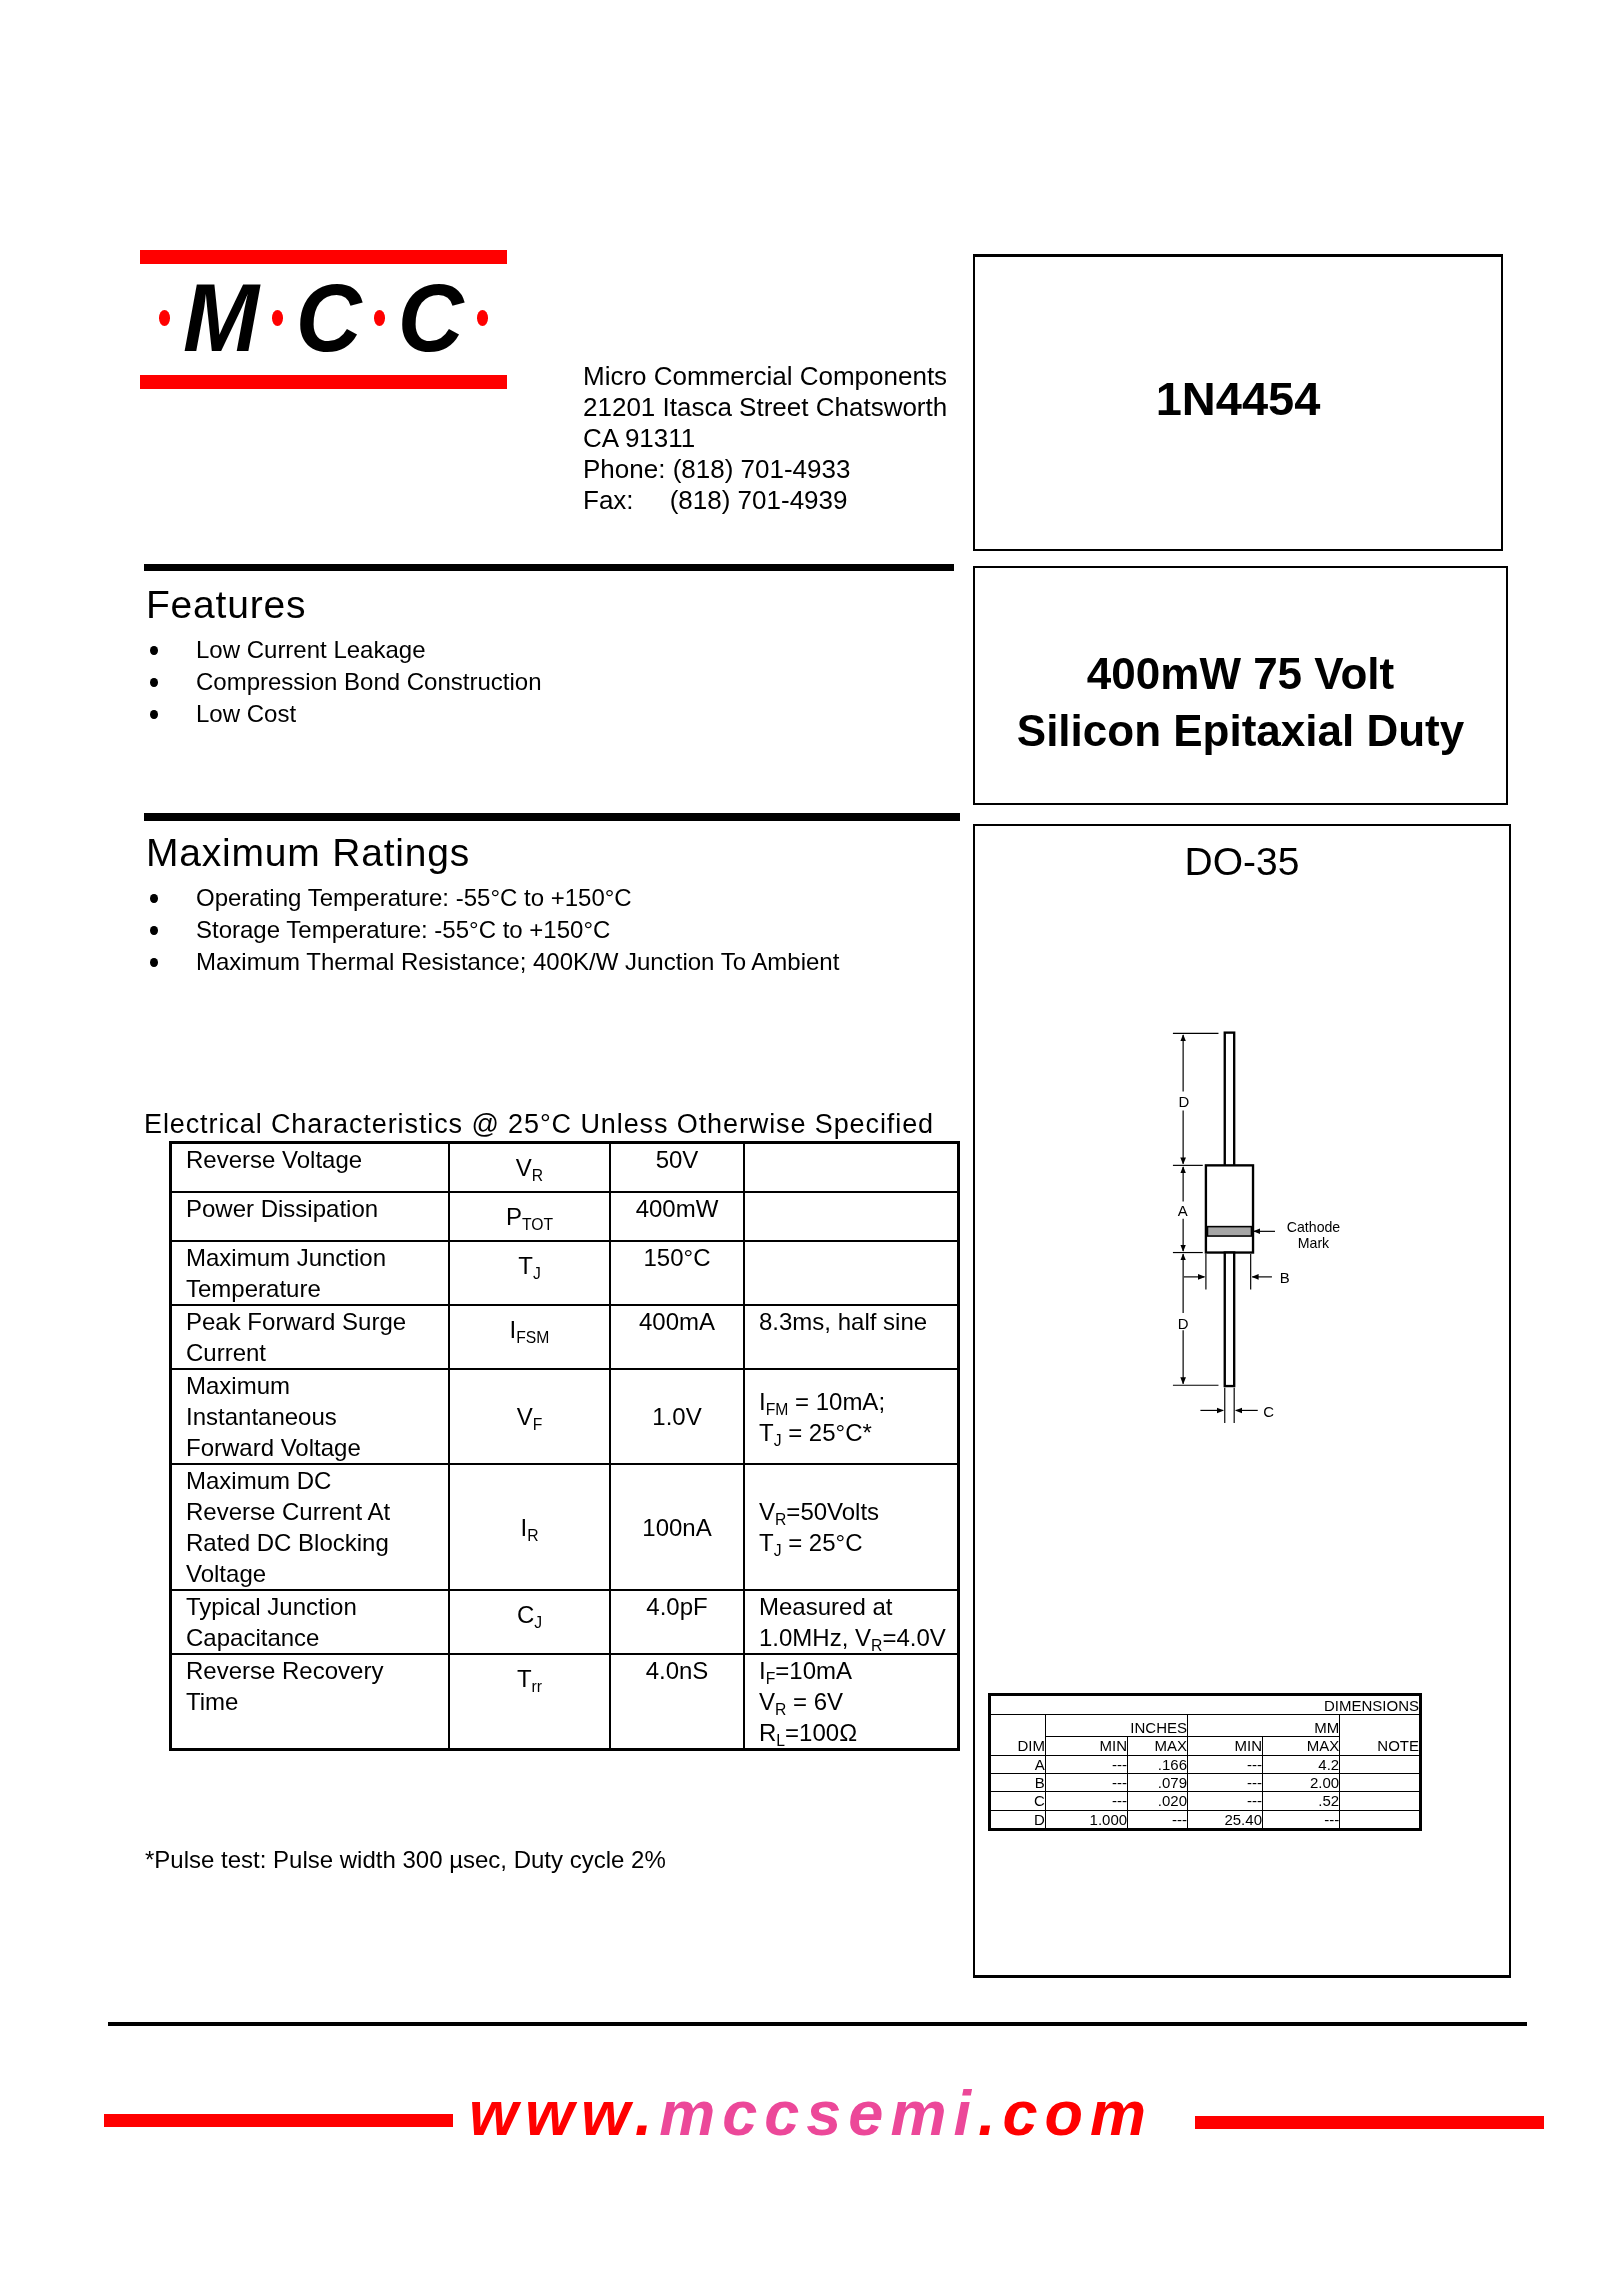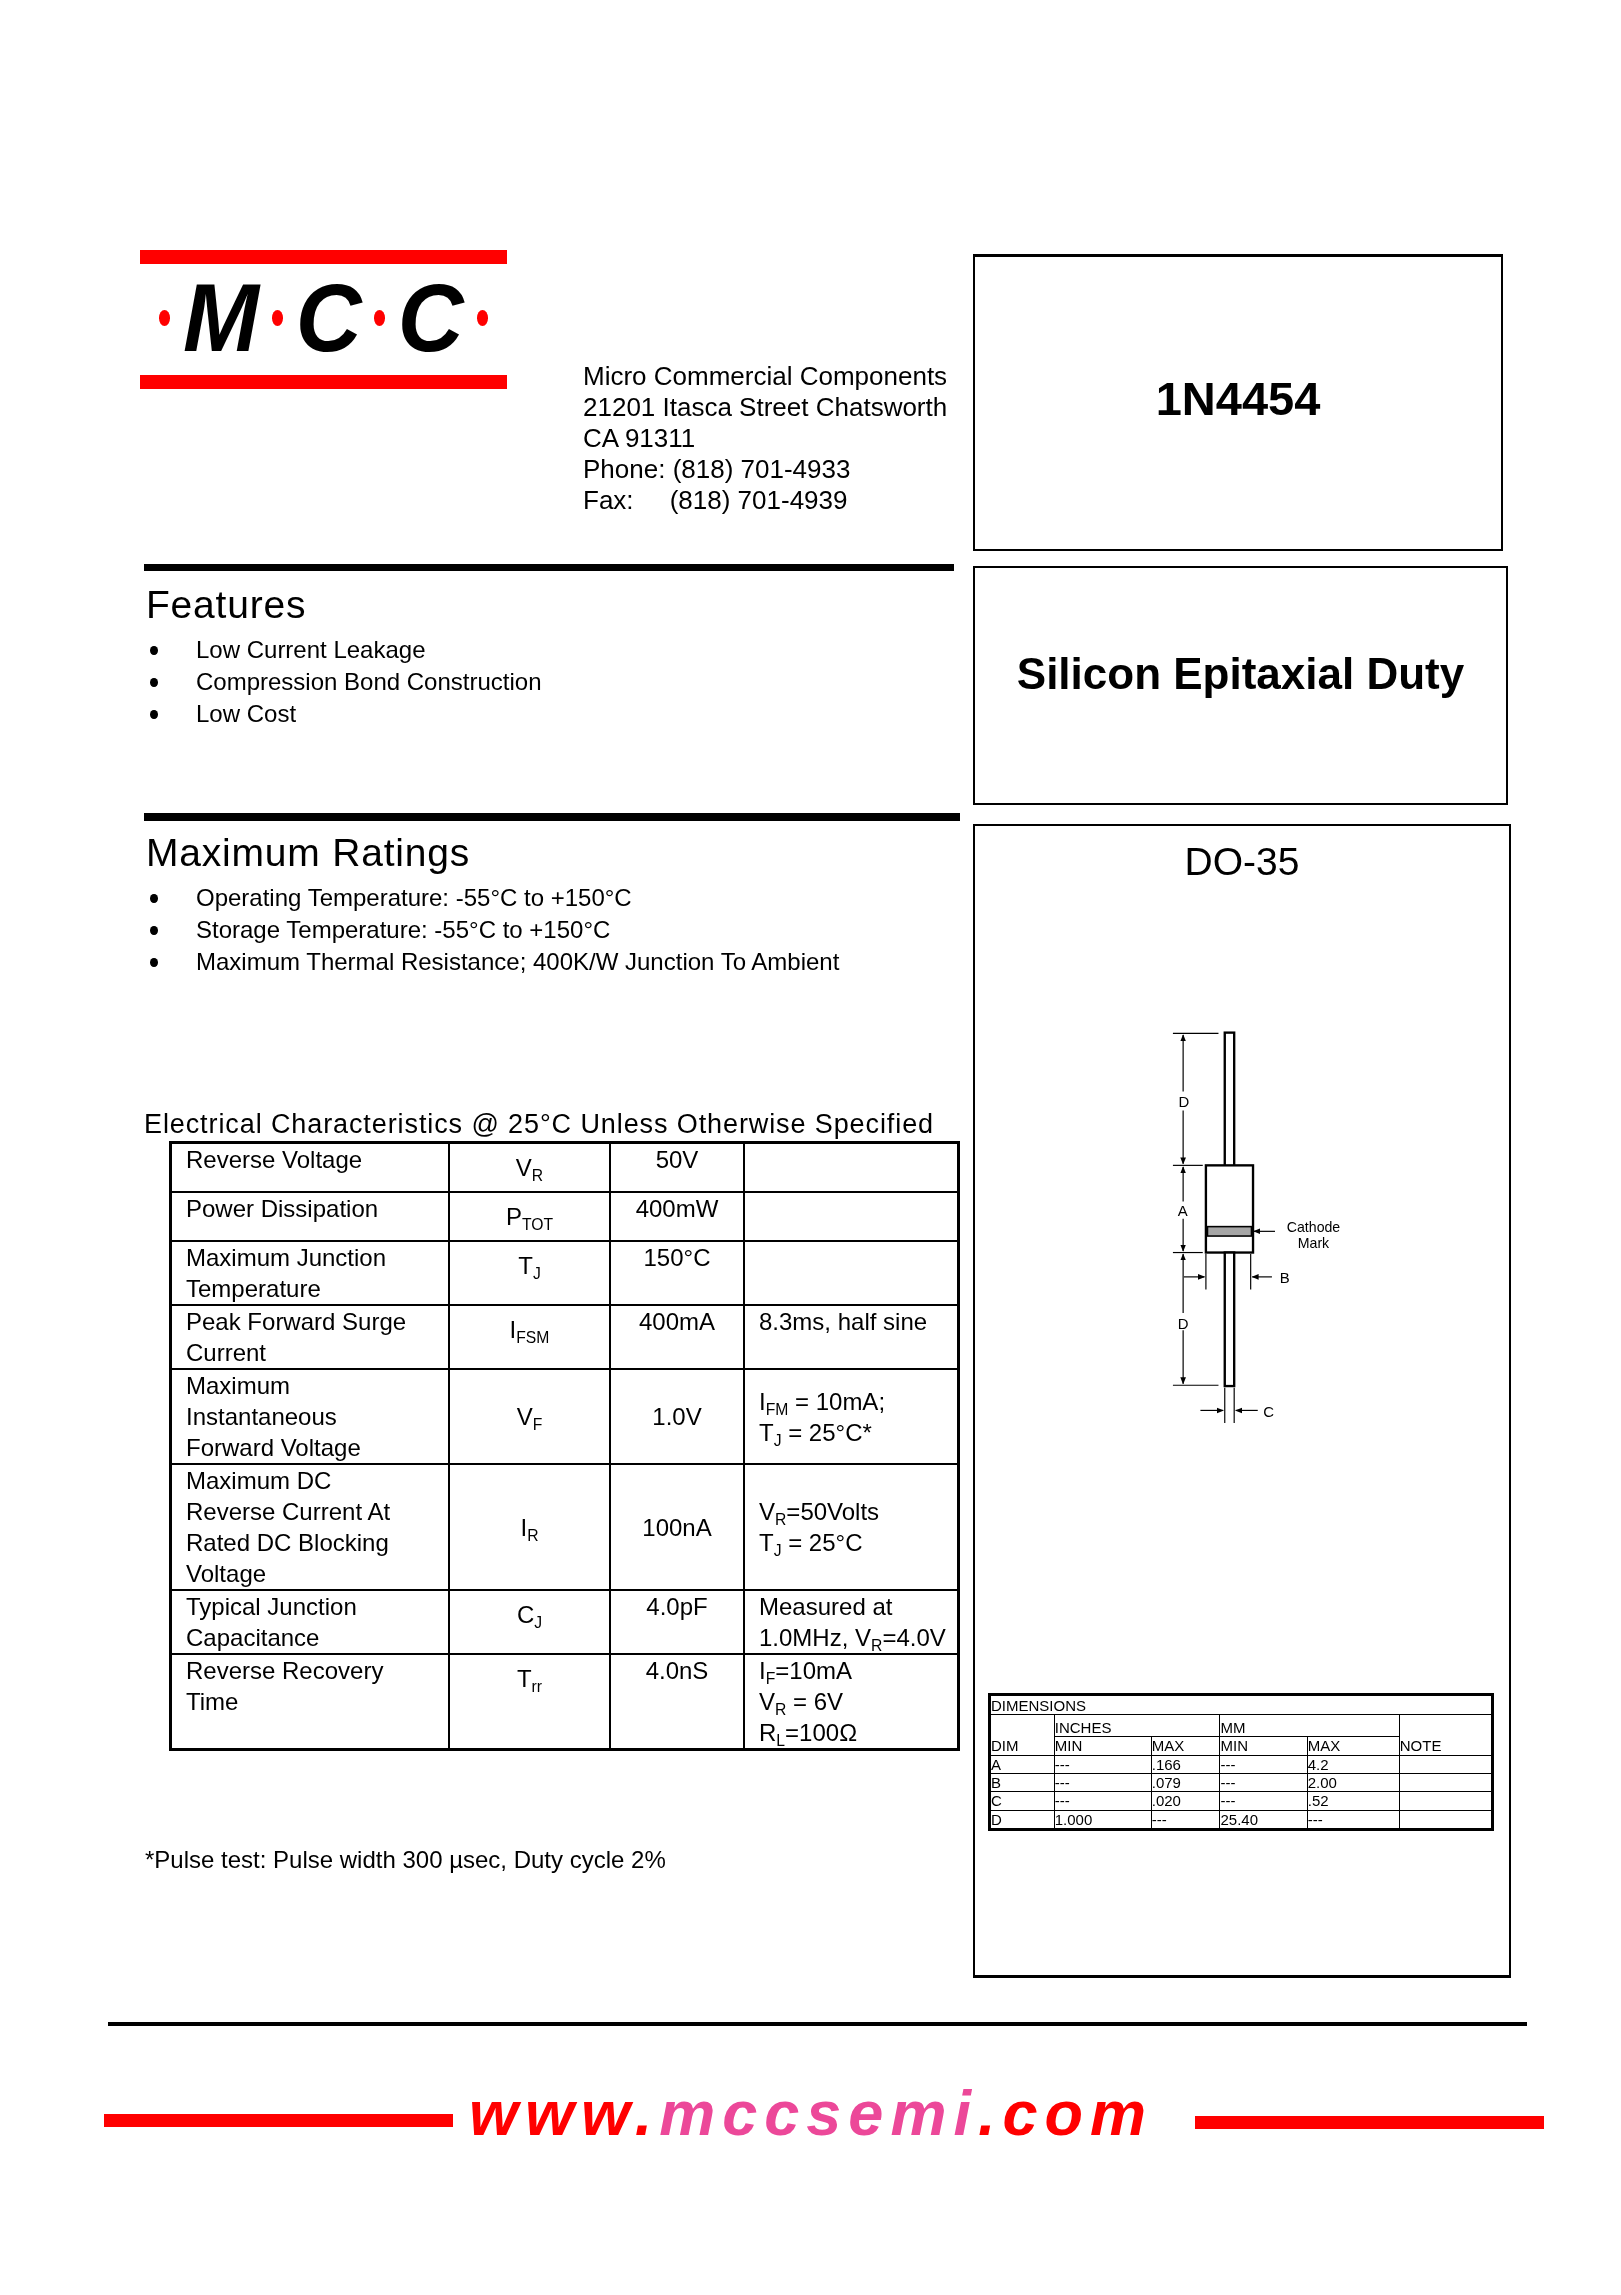--- a/index.html
+++ b/index.html
@@ -28,22 +28,22 @@
   table.ec { position: absolute; left: 145px; top: 1141px; width: 791px; border-collapse: collapse;
              border: 3.9px solid #000; font-size: 24px; line-height: 31px; margin-left: 24px; }
   table.ec td { border: 2.4px solid #000; vertical-align: top; padding: 0 0 0 12.6px; }
   table.ec td.sym { text-align: center; padding: 8px; width: 143px; }
   table.ec td.val { text-align: center; padding: 0; width: 132px; }
   table.ec td.param { width: 262px; padding-left: 14px; }
   table.ec td.cond { padding-left: 14px; }
   sub { font-size: 15.7px; vertical-align: -4.7px; line-height: 0; }
   .footnote { position: absolute; left: 145px; top: 1846px; font-size: 24px; }
   .pkg-title { position: absolute; left: 0; width: 100%; top: 14px; text-align: center; font-size: 39px; }
-  table.dims { position: absolute; left: 988px; top: 1693px; width: 506px; border-collapse: collapse;
-               border: 3.1px solid #000; font-size: 15px; text-align: left; line-height: 17.3px; }
+  table.dims { position: absolute; left: 988px; top: 1693px; width: 434px; border-collapse: collapse;
+               border: 3.1px solid #000; font-size: 15px; text-align: right; line-height: 17.3px; }
   table.dims td { border: 1.6px solid #000; padding: 0; }
   .footer-url { position: absolute; left: 0; width: 1622px; top: 2082px; text-align: center;
                 font-size: 63px; font-weight: bold; font-style: italic; letter-spacing: 7px; line-height: 1; }
   .footer-url .red { color: #ff0000; }
   .footer-url .blk { color: #ec4899; }
 </style>
 </head>
 <body>
 
 <div class="redbar" style="left:140px;top:250px;width:367px;height:14px;"></div>
@@ -65,20 +65,21 @@
   <div>Phone: (818) 701-4933</div>
   <div>Fax:     (818) 701-4939</div>
 </div>
 
 <div class="box" style="left:973px;top:254px;width:530px;height:297px;border-top-width:3.1px;">
   <div class="part">1N4454</div>
 </div>
 
 <div class="box" style="left:973px;top:566px;width:535px;height:239px;">
   <div class="desc">
+    <div>400mW 75 Volt</div>
     <div>Silicon Epitaxial Duty</div>
   </div>
 </div>
 
 <div class="blackbar" style="left:144px;top:564px;width:810px;height:7px;"></div>
 <div class="section-title" style="left:146px;top:583px;">Features</div>
 <ul class="bullets" style="left:144px;top:634px;">
   <li>Low Current Leakage</li>
   <li>Compression Bond Construction</li>
   <li>Low Cost</li>

